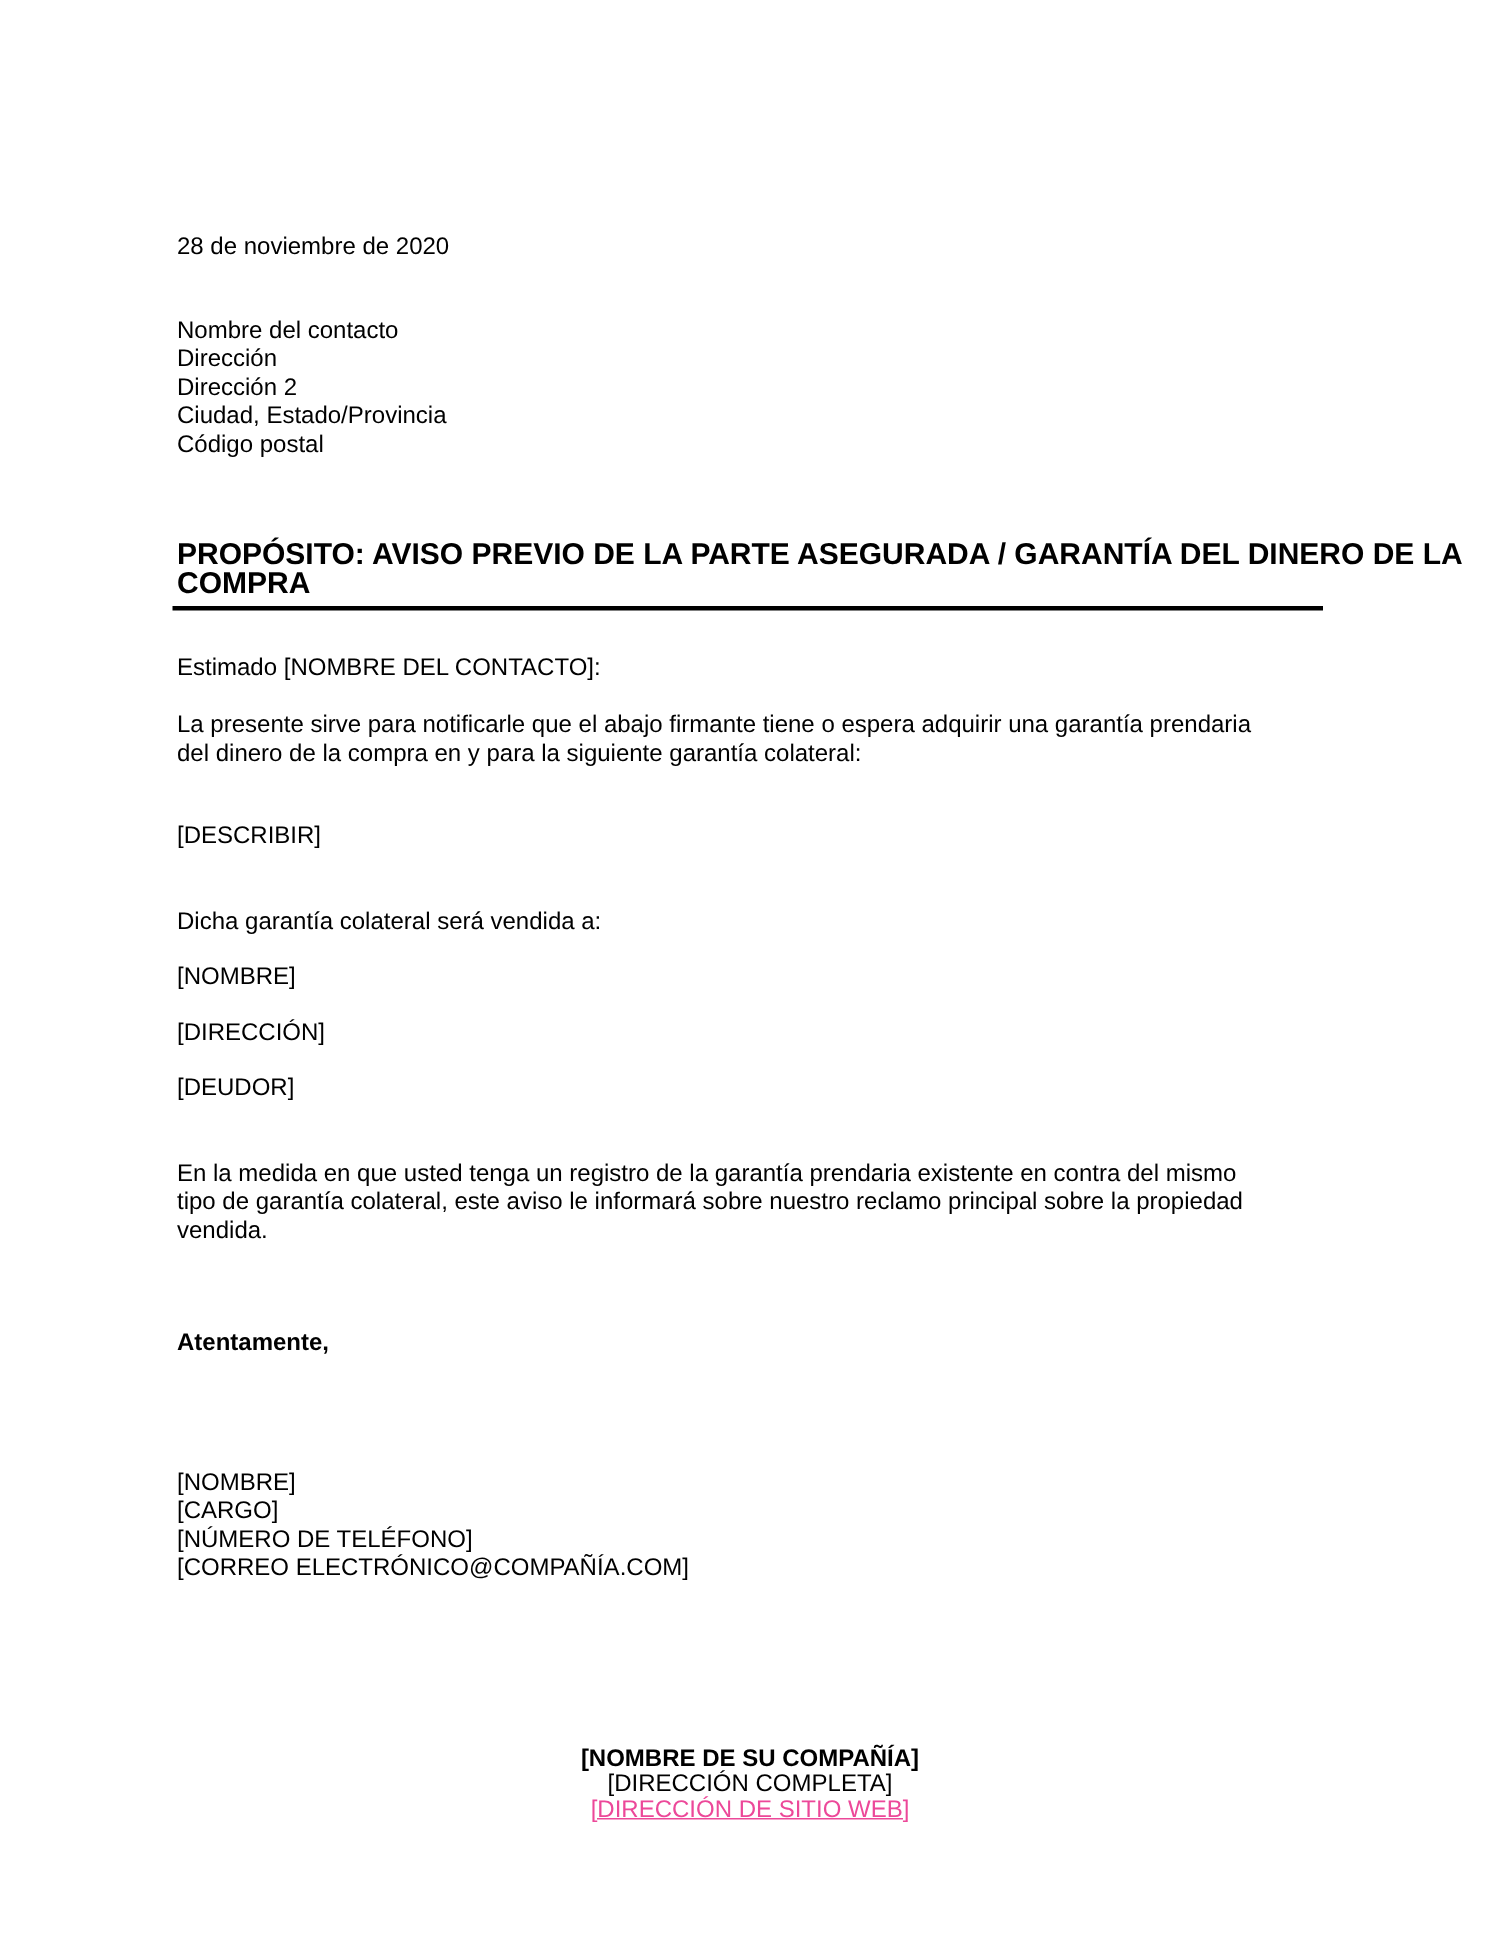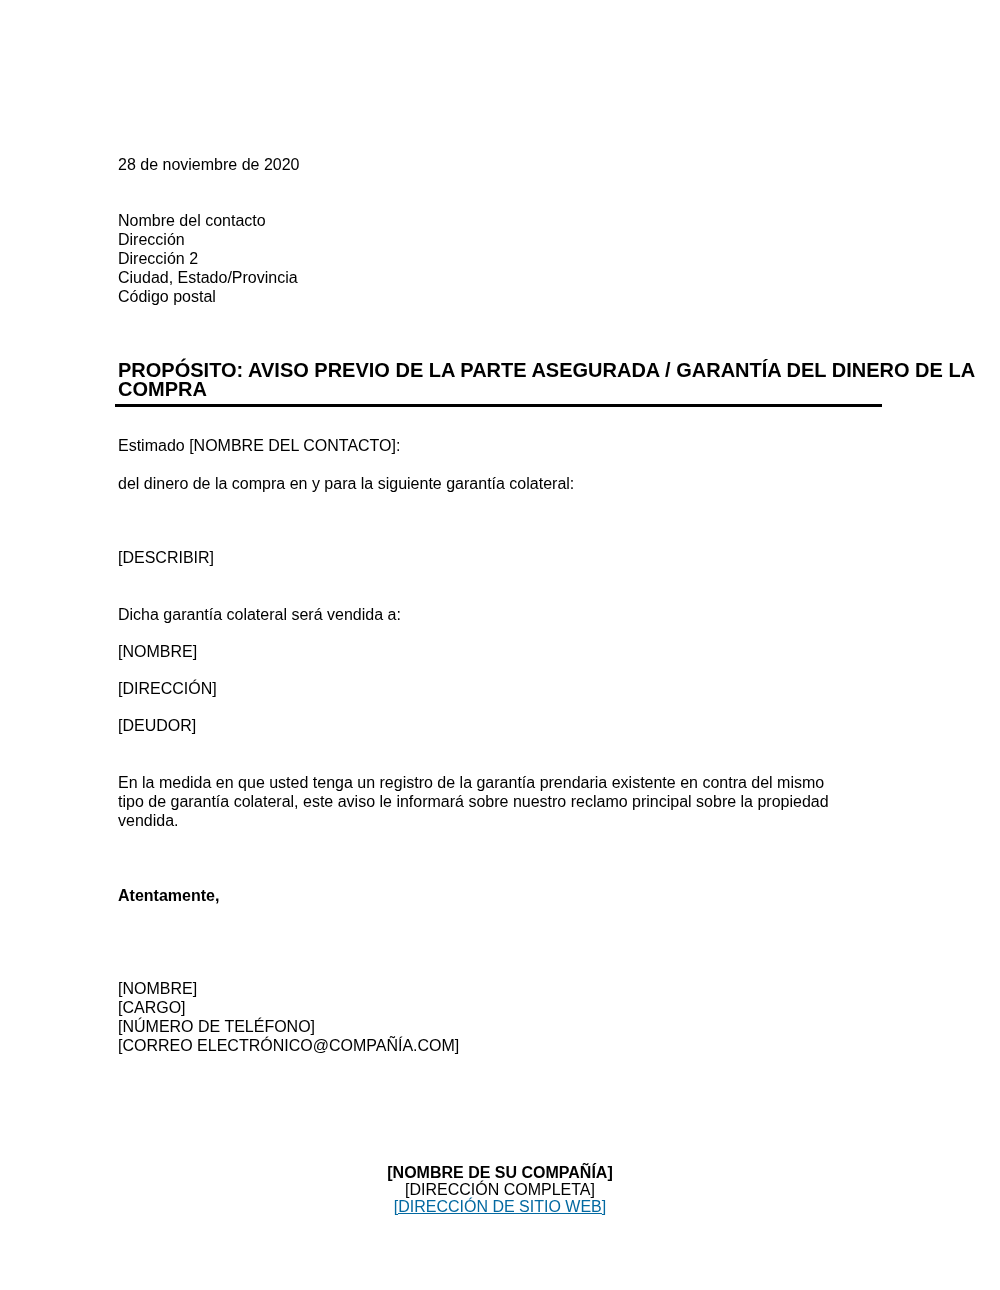--- a/index.html
+++ b/index.html
@@ -37,21 +37,21 @@
       position: absolute;
       left: 0;
       width: 1000px;
       top: 1164px;
       text-align: center;
       font-size: 16px;
       line-height: 17px;
     }
     .footer .company { font-weight: bold; }
     .footer a {
-      color: #0369a1;
+      color: #ec4899;
     }
   </style>
 </head>
 <body>
 
 <div>
 
   <div class="abs" style="top:155px;">
     <span class="line">28 de noviembre de 2020</span>
   </div>
@@ -69,20 +69,21 @@
     <span class="line">COMPRA</span>
   </div>
 
   <div class="rule"></div>
 
   <div class="abs" style="top:436px;">
     <span class="line">Estimado [NOMBRE DEL CONTACTO]:</span>
   </div>
 
   <div class="abs" style="top:474px;">
+    <span class="line">La presente sirve para notificarle que el abajo firmante tiene o espera adquirir una garantía prendaria</span>
     <span class="line">del dinero de la compra en y para la siguiente garantía colateral:</span>
   </div>
 
   <div class="abs" style="top:548px;">
     <span class="line">[DESCRIBIR]</span>
   </div>
 
   <div class="abs" style="top:605px;text-align:right;">
     <span class="line">Dicha garantía colateral será vendida a:</span>
   </div>

